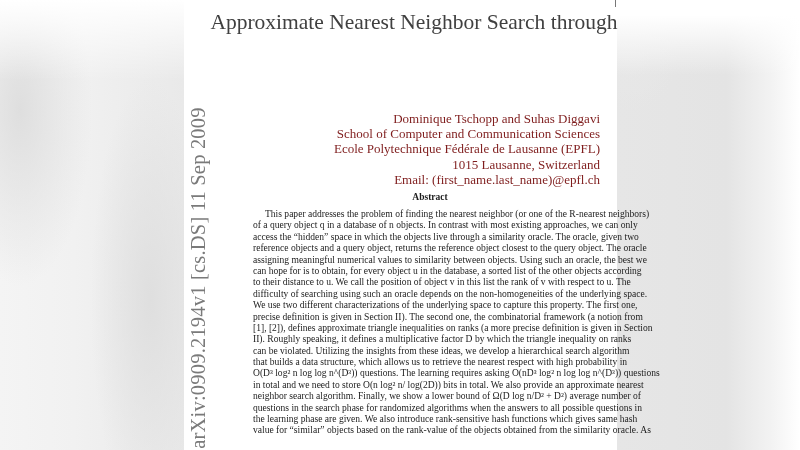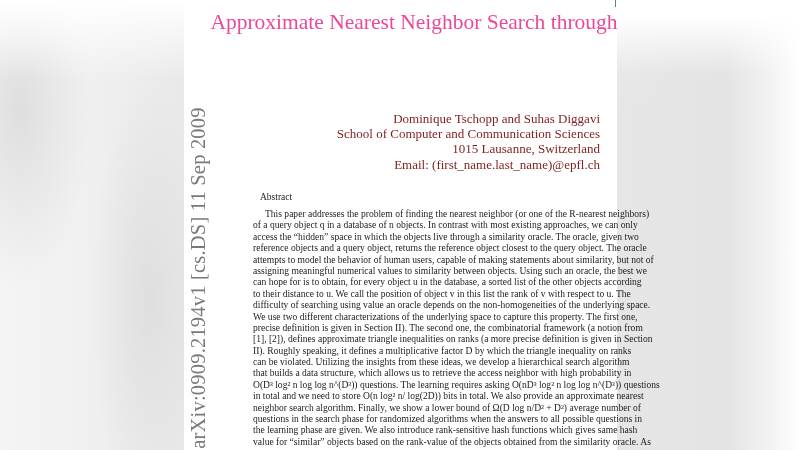--- a/index.html
+++ b/index.html
@@ -37,29 +37,29 @@
   .page-tick {
     position: absolute; left: 615px; top: 0; width: 1px; height: 7px; background: #777;
   }
   .stamp {
     position: absolute; left: 198px; top: 278px;
     transform: translate(-50%, -50%) rotate(-90deg);
     white-space: nowrap; font-size: 20.5px; color: #7a7a7a; letter-spacing: 0.2px;
   }
   .title {
     position: absolute; left: 184px; top: 10px; width: 460px; text-align: center;
-    font-size: 21.5px; line-height: 25px; color: #ec4899;
+    font-size: 21.5px; line-height: 25px; color: #404040;
   }
   .authors {
     position: absolute; left: 260px; top: 111px; width: 340px; text-align: right;
     font-size: 13px; line-height: 15.2px; color: #7f1d1d;
   }
   .abstract-heading {
-    position: absolute; left: 260px; top: 192px; width: 340px; text-align: left;
-    font-size: 9.5px; font-weight: normal; color: #1b1b1b;
+    position: absolute; left: 260px; top: 192px; width: 340px; text-align: center;
+    font-size: 9.5px; font-weight: bold; color: #1b1b1b;
   }
   .abstract-body {
     position: absolute; left: 253px; top: 208px; width: 362px;
     font-size: 9.55px; line-height: 11.4px; color: #1b1b1b;
   }
   .abstract-body .line { display: block; white-space: nowrap; text-align: justify; text-align-last: justify; height: 11.4px; font-family: Liberation Serif, serif; }
   .abstract-body .line.first { text-indent: 12px; }
 </style>
 </head>
 <body>
@@ -74,42 +74,42 @@
 
 <div class="stamp">arXiv:0909.2194v1  [cs.DS]  11 Sep 2009</div>
 
 <div class="title">
   <div>Approximate Nearest Neighbor Search through</div>
 </div>
 
 <div class="authors">
   <div>Dominique Tschopp and Suhas Diggavi</div>
   <div>School of Computer and Communication Sciences</div>
+  <div>Ecole Polytechnique Fédérale de Lausanne (EPFL)</div>
   <div>1015 Lausanne, Switzerland</div>
   <div>Email: (first_name.last_name)@epfl.ch</div>
 </div>
 
 <div class="abstract-heading">Abstract</div>
 
 <div class="abstract-body">
   <span class="line first">This paper addresses the problem of finding the nearest neighbor (or one of the R-nearest neighbors)</span>
   <span class="line">of a query object q in a database of n objects. In contrast with most existing approaches, we can only</span>
   <span class="line">access the “hidden” space in which the objects live through a similarity oracle. The oracle, given two</span>
   <span class="line">reference objects and a query object, returns the reference object closest to the query object. The oracle</span>
-  <span class="line">attempts to model the behavior of human users, capable of making statements about similarity, but not of</span>
   <span class="line">assigning meaningful numerical values to similarity between objects. Using such an oracle, the best we</span>
   <span class="line">can hope for is to obtain, for every object u in the database, a sorted list of the other objects according</span>
   <span class="line">to their distance to u. We call the position of object v in this list the rank of v with respect to u. The</span>
-  <span class="line">difficulty of searching using value an oracle depends on the non-homogeneities of the underlying space.</span>
+  <span class="line">difficulty of searching using such an oracle depends on the non-homogeneities of the underlying space.</span>
   <span class="line">We use two different characterizations of the underlying space to capture this property. The first one,</span>
   <span class="line">precise definition is given in Section II). The second one, the combinatorial framework (a notion from</span>
   <span class="line">[1], [2]), defines approximate triangle inequalities on ranks (a more precise definition is given in Section</span>
   <span class="line">II). Roughly speaking, it defines a multiplicative factor D by which the triangle inequality on ranks</span>
   <span class="line">can be violated. Utilizing the insights from these ideas, we develop a hierarchical search algorithm</span>
-  <span class="line">that builds a data structure, which allows us to retrieve the access neighbor with high probability in</span>
+  <span class="line">that builds a data structure, which allows us to retrieve the nearest respect with high probability in</span>
   <span class="line">O(D³ log² n log log n^(D³)) questions. The learning requires asking O(nD³ log² n log log n^(D³)) questions</span>
   <span class="line">in total and we need to store O(n log² n/ log(2D)) bits in total. We also provide an approximate nearest</span>
   <span class="line">neighbor search algorithm. Finally, we show a lower bound of Ω(D log n/D² + D²) average number of</span>
   <span class="line">questions in the search phase for randomized algorithms when the answers to all possible questions in</span>
   <span class="line">the learning phase are given. We also introduce rank-sensitive hash functions which gives same hash</span>
   <span class="line">value for “similar” objects based on the rank-value of the objects obtained from the similarity oracle. As</span>
 
 </div>
 
 </body></html>

